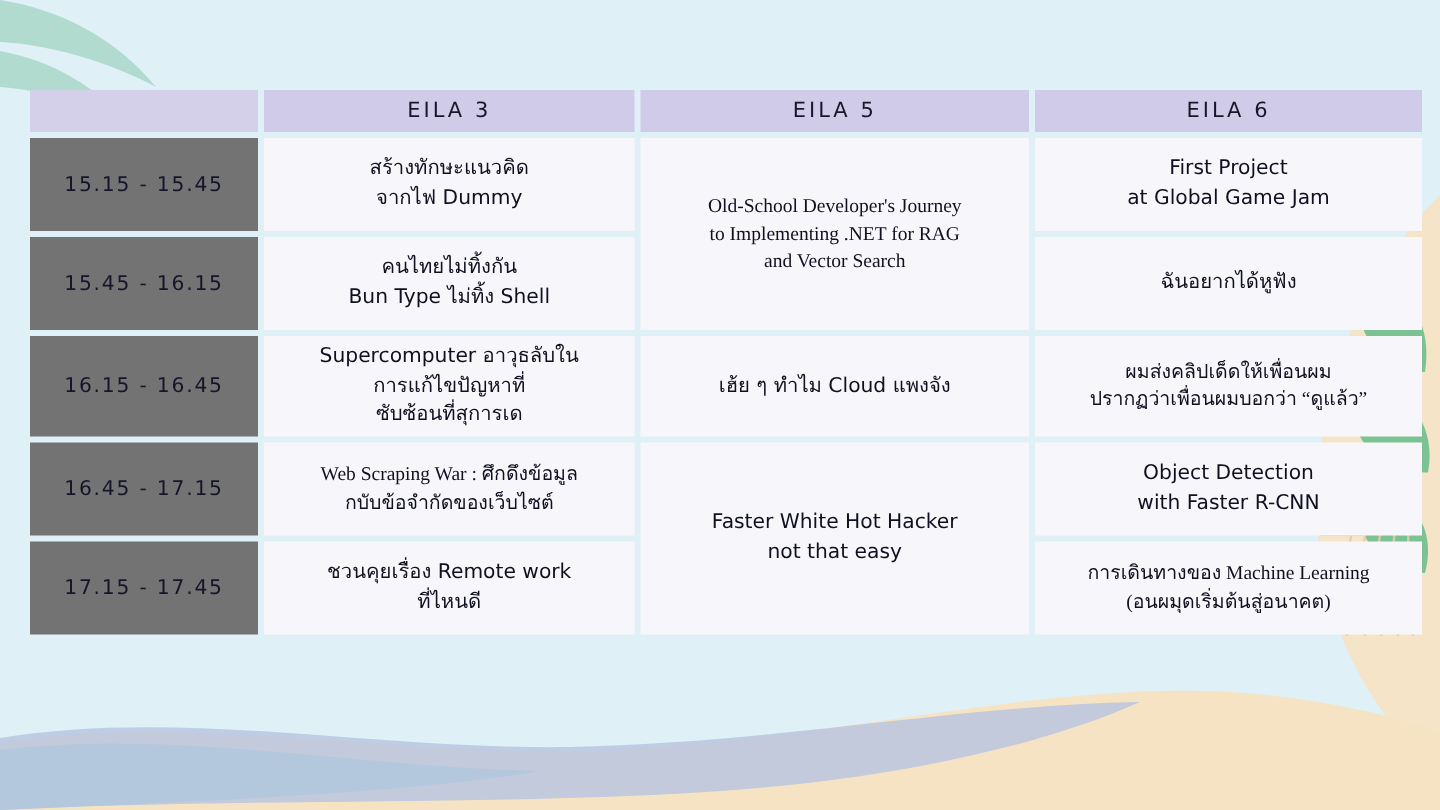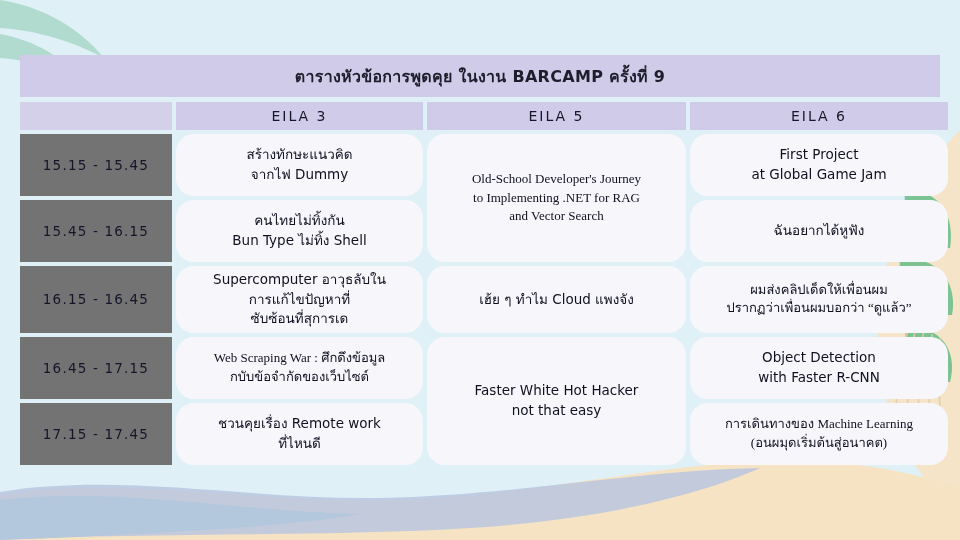--- a/index.html
+++ b/index.html
@@ -76,21 +76,20 @@
   }
 
   td.topic {
     background: #f7f7fb;
     color: #101020;
     font-size: 13.5px;
     line-height: 1.45;
     text-align: center;
     vertical-align: middle;
     padding: 4px 6px;
-    border-radius: 18px;
   }
   td.topic .ln { display: block; white-space: nowrap; }
   td.topic.narrow .ln { font-size: 13px; font-family: Liberation Serif, serif; }
 </style>
 </head>
 <body>
 
 <svg id="bg" viewBox="0 0 960 540" xmlns="http://www.w3.org/2000/svg">
   <rect x="0" y="0" width="960" height="540" fill="#dff0f7"></rect>
 
@@ -117,21 +116,20 @@
     <path d="M916,328 C908,358 905,392 910,424"></path>
     <path d="M924,330 C918,360 916,392 921,424"></path>
     <path d="M932,334 C928,362 927,394 932,424"></path>
     <path d="M940,338 C938,364 938,396 942,424"></path>
   </g>
   <path d="M886,372 C906,368 928,370 944,376 C926,380 904,380 886,376 Z" fill="#eec7c0" opacity="0.8"></path>
 </svg>
 
 <div class="sheet">
 
-  <div class="title-bar">ตารางหัวข้อการพูดคุย ในงาน BARCAMP ครั้งที่ 9</div>
 
   <table class="sched">
     <colgroup>
       <col class="c-time">
         <col class="c-e3">
         <col class="c-e5">
         <col class="c-e6">
     </colgroup>
 
     <thead>

